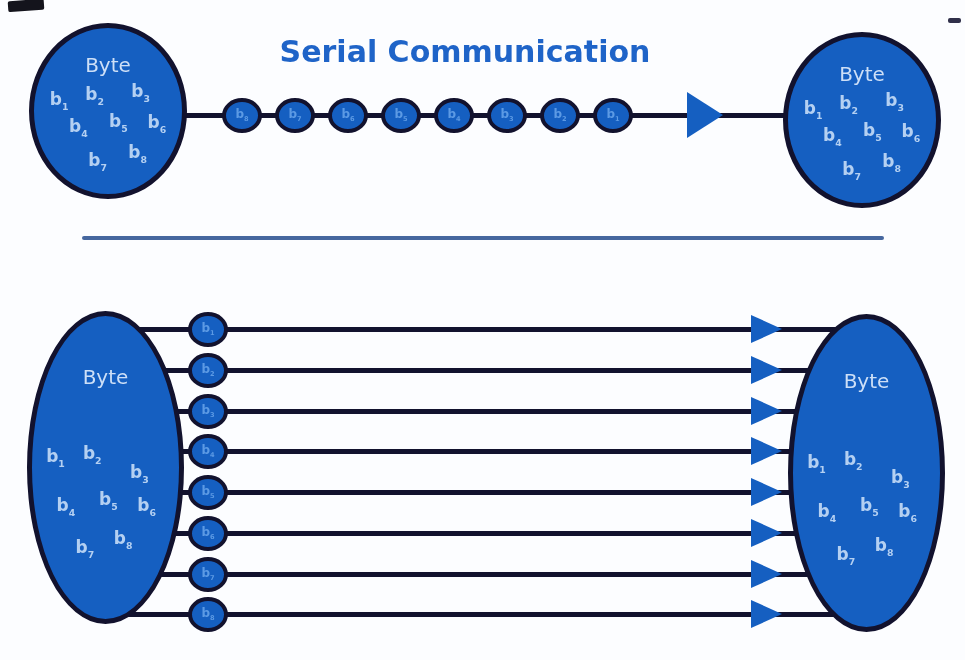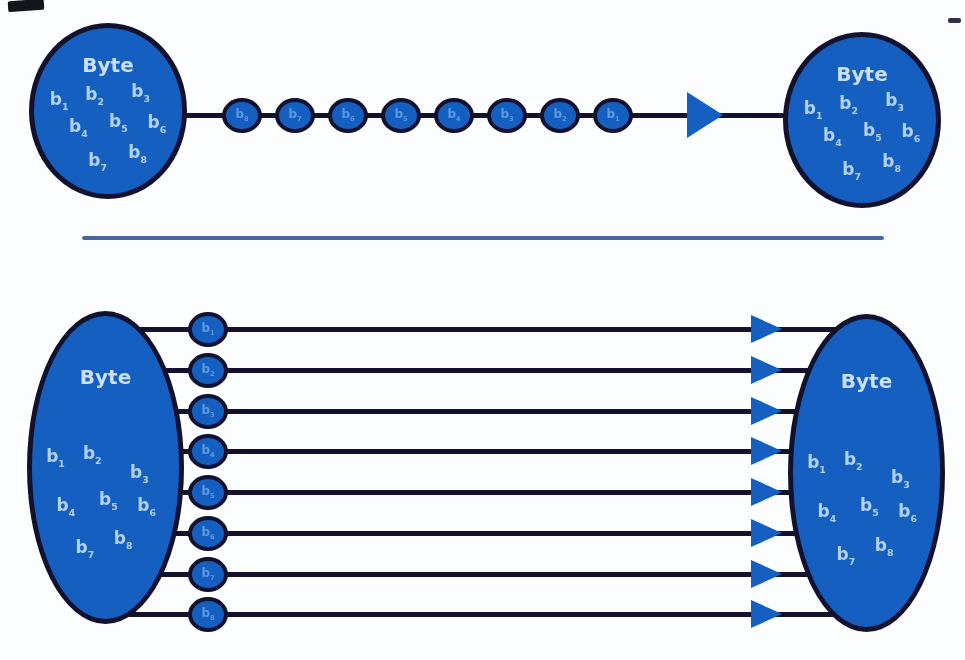--- a/index.html
+++ b/index.html
@@ -33,21 +33,21 @@
     border:5px solid var(--outline,#10102a);
     border-radius:50%; z-index:4;
   }
   .e-serial-left    { left:29px;  top:23px;  width:158px; height:176px; }
   .e-serial-right   { left:783px; top:32px;  width:158px; height:176px; }
   .e-parallel-left  { left:27px;  top:311px; width:157px; height:313px; }
   .e-parallel-right { left:788px; top:314px; width:157px; height:318px; }
 
   .byte-label {
     position:absolute; left:50%; transform:translate(-50%,-50%);
-    font-weight:bold; font-size:20px; color:var(--byte-text,#cddff7);
+    font-weight:normal; font-size:20px; color:var(--byte-text,#cddff7);
   }
   .ellipse-round .byte-label { top:22%; }
   .ellipse-tall  .byte-label { top:20%; }
 
   .ebit {
     position:absolute; transform:translate(-50%,-50%);
     font-weight:bold; font-size:17px; color:var(--bit-text,#b4d0f2);
     line-height:1;
   }
   sub { font-size:0.55em; }
@@ -97,20 +97,21 @@
   .artifact-tr { left:948px; top:18px; width:13px; height:5px; background:#30304a; border-radius:2px; }
 </style>
 </head>
 <body>
 
 <div class="canvas">
 
   <div class="artifact artifact-tl"></div>
   <div class="artifact artifact-tr"></div>
 
+  <div class="title title-serial">Serial Communication</div>
   <div class="wire wire-serial"></div>
   <div class="arrow arrow-serial"></div>
   <div>
       <div class="bit-circle" style="left: 222px; top: 98px;">
         <span>b<sub>8</sub></span>
       </div>
       <div class="bit-circle" style="left: 275px; top: 98px;">
         <span>b<sub>7</sub></span>
       </div>
       <div class="bit-circle" style="left: 328px; top: 98px;">

